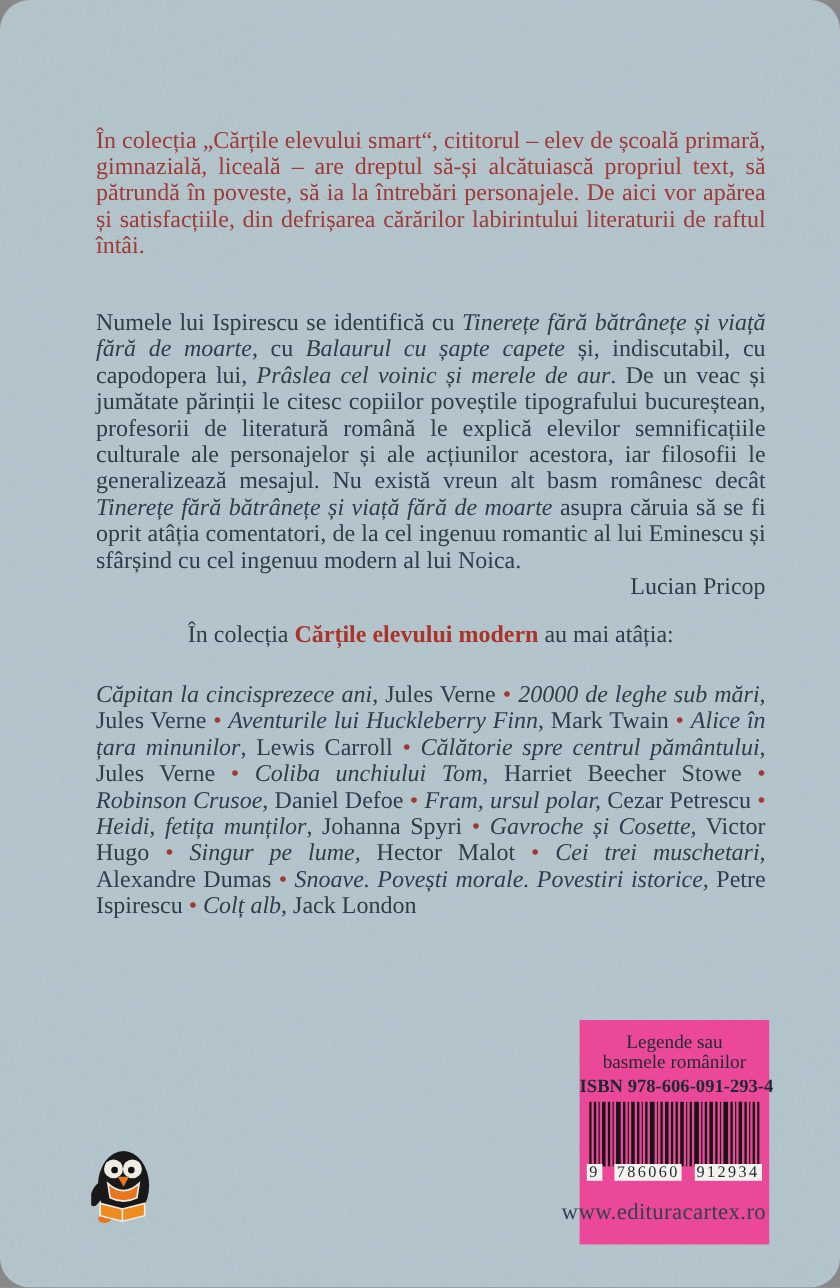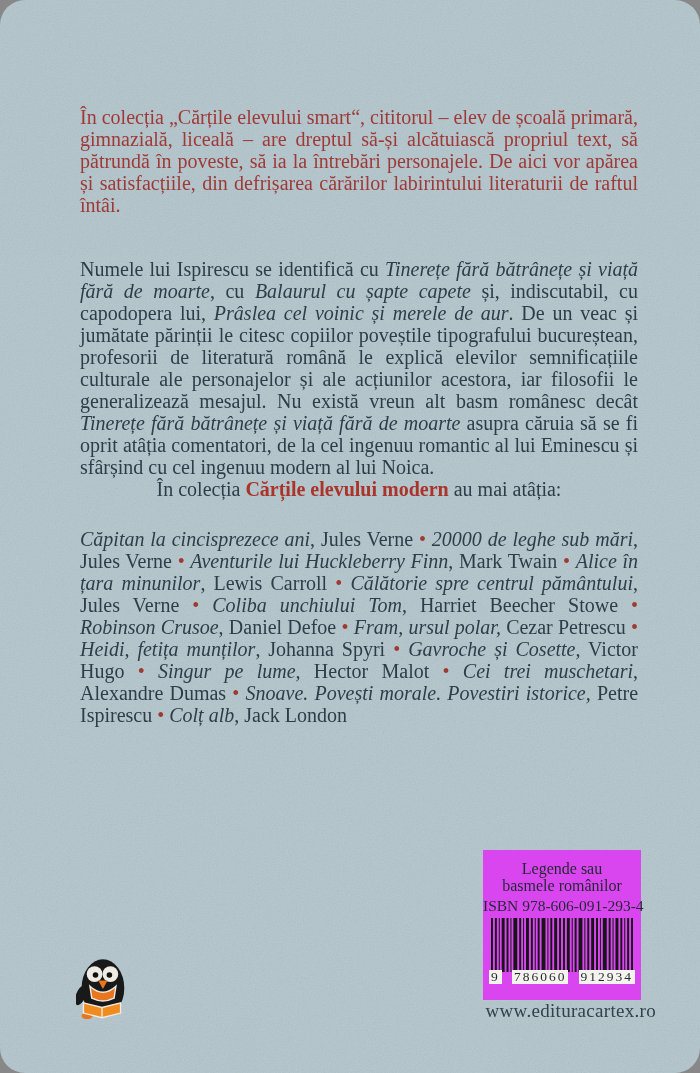--- a/index.html
+++ b/index.html
@@ -44,54 +44,55 @@
   .penguin{width:52px;height:64px;flex:0 0 auto;}
   .wordmark{
     font-family:"Liberation Sans", sans-serif;
     font-weight:bold;font-size:40px;line-height:40px;
     letter-spacing:1px;color:#3e3e40;margin-left:-6px;margin-top:10px;
   }
   .wordmark .accent{color:#ee7e24;}
 
   
   .barcode-box{
-    position:absolute;left:483px;top:850px;width:158px;height:150px;
-    background:#d946ef;box-sizing:border-box;
+    position:absolute;left:483px;top:850px;width:158px;height:187px;
+    background:#ec4899;box-sizing:border-box;
     text-align:center;color:#1f2a30;padding-top:11px;
   }
   .bc-title{font-size:16px;line-height:16.5px;}
-  .bc-isbn{font-size:15.5px;line-height:17px;margin-top:3px;white-space:nowrap;}
+  .bc-isbn{font-size:15.5px;line-height:17px;margin-top:3px;white-space:nowrap;font-weight:bold;}
   .bars{display:block;margin:4px auto 0 auto;width:142px;height:64px;}
   .bc-digits{
     display:flex;justify-content:space-between;
     width:146px;margin:-12px auto 0 auto;
     font-size:13.5px;line-height:14px;
   }
   .bc-digits span{background:#f5f3ee;padding:0 2px;letter-spacing:2px;}
   .website{
     position:absolute;left:468px;top:1000px;width:188px;
-    text-align:right;font-size:19px;color:#32414b;letter-spacing:.3px;
+    text-align:left;font-size:19px;color:#32414b;letter-spacing:.3px;
   }
 </style>
 </head>
 <body>
 
 <div class="cover">
 
   <svg class="texture" xmlns="http://www.w3.org/2000/svg" width="700" height="1073">
     <filter id="grain">
       <feTurbulence type="fractalNoise" baseFrequency="0.85" numOctaves="3" stitchTiles="stitch"></feTurbulence>
       <feColorMatrix type="saturate" values="0"></feColorMatrix>
     </filter>
     <rect width="700" height="1073" filter="url(#grain)" opacity="0.22"></rect>
   </svg>
 
   <div class="content">
     <p class="para intro">În colecția „Cărțile elevului smart“, cititorul – elev de școală primară, gimnazială, liceală – are dreptul să-și alcătuiască propriul text, să pătrundă în poveste, să ia la întrebări personajele. De aici vor apărea și satisfacțiile, din defrișarea cărărilor labirintului literaturii de raftul întâi.</p>
     <p class="para review"><span>Numele lui Ispirescu se identifică cu </span><span class="it">Tinerețe fără bătrânețe și viață fără de moarte</span><span>, cu </span><span class="it">Balaurul cu șapte capete</span><span> și, indiscutabil, cu capodopera lui, </span><span class="it">Prâslea cel voinic și merele de aur</span><span>. De un veac și jumătate părinții le citesc copiilor poveștile tipografului bucureștean, profesorii de literatură română le explică elevilor semnificațiile culturale ale personajelor și ale acțiunilor acestora, iar filosofii le generalizează mesajul. Nu există vreun alt basm românesc decât </span><span class="it">Tinerețe fără bătrânețe și viață fără de moarte</span><span> asupra căruia să se fi oprit atâția comentatori, de la cel ingenuu romantic al lui Eminescu și sfârșind cu cel ingenuu modern al lui Noica.</span></p>
+    <p class="attribution">Lucian Pricop</p>
     <p class="heading"><span>În colecția </span><span class="bd c-red">Cărțile elevului modern</span><span> au mai atâția:</span></p>
     <p class="para booklist"><span class="it">Căpitan la cincisprezece ani</span><span>, Jules Verne </span><span class="c-bullet">• </span><span class="it">20000 de leghe sub mări</span><span>, Jules Verne </span><span class="c-bullet">• </span><span class="it">Aventurile lui Huckleberry Finn</span><span>, Mark Twain </span><span class="c-bullet">• </span><span class="it">Alice în țara minunilor</span><span>, Lewis Carroll </span><span class="c-bullet">• </span><span class="it">Călătorie spre centrul pământului</span><span>, Jules Verne </span><span class="c-bullet">• </span><span class="it">Coliba unchiului Tom</span><span>, Harriet Beecher Stowe </span><span class="c-bullet">• </span><span class="it">Robinson Crusoe</span><span>, Daniel Defoe </span><span class="c-bullet">• </span><span class="it">Fram, ursul polar,</span><span> Cezar Petrescu </span><span class="c-bullet">• </span><span class="it">Heidi, fetița munților</span><span>, Johanna Spyri </span><span class="c-bullet">• </span><span class="it">Gavroche și Cosette,</span><span> Victor Hugo </span><span class="c-bullet">• </span><span class="it">Singur pe lume,</span><span> Hector Malot </span><span class="c-bullet">• </span><span class="it">Cei trei muschetari</span><span>, Alexandre Dumas </span><span class="c-bullet">• </span><span class="it">Snoave. Povești morale. Povestiri istorice,</span><span> Petre Ispirescu </span><span class="c-bullet">• </span><span class="it">Colț alb</span><span>, Jack London</span></p>
   </div>
 
   <div class="logo">
     <svg class="penguin" viewBox="0 0 56 68" xmlns="http://www.w3.org/2000/svg">
       <ellipse cx="5" cy="42" rx="5" ry="11" fill="#191919" transform="rotate(20 5 42)"></ellipse>
       <ellipse cx="29" cy="34" rx="23" ry="31" fill="#191919"></ellipse>
       <circle cx="20" cy="19" r="8.5" fill="#efece6"></circle>
       <circle cx="37" cy="19" r="8.5" fill="#efece6"></circle>

